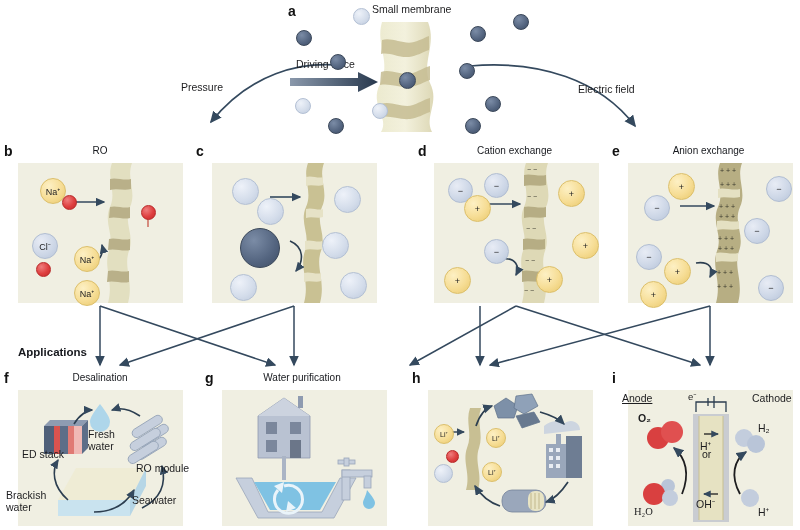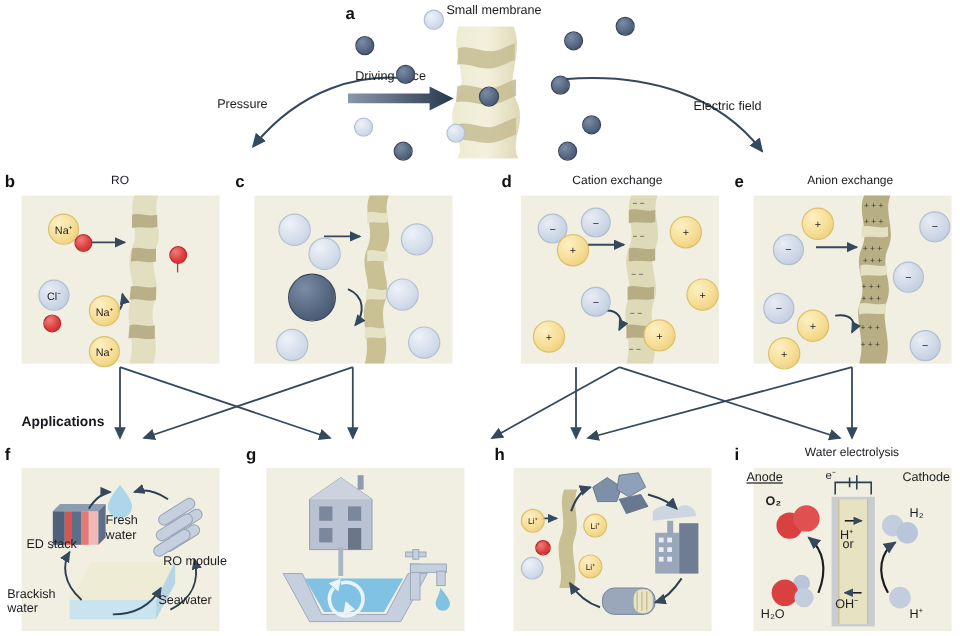--- a/index.html
+++ b/index.html
@@ -203,20 +203,21 @@
       <path d="M294,3 L120,62"></path>
       <path d="M516,3 L410,62"></path>
       <path d="M516,3 L700,62"></path>
       <path d="M710,3 L710,62"></path>
       <path d="M710,3 L490,62"></path>
       <path d="M480,3 L480,62"></path>
     </g>
   </svg>
 
   <div class="abs panel-letter" style="left:4px;top:370px;">f</div>
+  <div class="abs panel-title" style="left:20px;top:372px;width:160px;">Desalination</div>
   <div class="abs panel-box" style="left:18px;top:390px;width:165px;height:136px;"></div>
   <svg class="abs" style="left:18px;top:390px;" width="165" height="136">
 
     <g>
       <path d="M40,110 L58,78 L128,78 L112,110 Z" fill="#efecd5"></path>
       <path d="M40,110 L112,110 L112,126 L40,126 Z" fill="#c9e3ef"></path>
       <path d="M112,110 L128,78 L128,96 L112,126 Z" fill="#b6d6e6"></path>
     </g>
 
     <g>
@@ -248,20 +249,21 @@
       <path d="M76,122 C96,122 108,114 116,100"></path>
     </g>
   </svg>
   <div class="abs lbl" style="left:22px;top:448px;">ED stack</div>
   <div class="abs lbl" style="left:88px;top:428px;width:40px;">Fresh water</div>
   <div class="abs lbl" style="left:136px;top:462px;">RO module</div>
   <div class="abs lbl" style="left:6px;top:489px;width:50px;">Brackish water</div>
   <div class="abs lbl" style="left:132px;top:494px;">Seawater</div>
 
   <div class="abs panel-letter" style="left:205px;top:370px;">g</div>
+  <div class="abs panel-title" style="left:222px;top:372px;width:160px;">Water purification</div>
   <div class="abs panel-box" style="left:222px;top:390px;width:165px;height:136px;"></div>
   <svg class="abs" style="left:222px;top:390px;" width="165" height="136">
 
     <g>
       <path d="M36,26 L62,8 L88,26 L88,68 L36,68 Z" fill="#b9c2d2" stroke="#8f9bb0" stroke-width="0.8"></path>
       <path d="M36,26 L62,8 L88,26 Z" fill="#ccd3df"></path>
       <rect x="76" y="6" width="5" height="12" fill="#8f9bb0"></rect>
       <g fill="#7b879c">
         <rect x="44" y="32" width="11" height="12"></rect>
           <rect x="68" y="32" width="11" height="12"></rect>
@@ -334,21 +336,20 @@
     </g>
     <line x1="22" y1="42" x2="36" y2="42" stroke="#2c3e50" stroke-width="1.4" marker-end="url(#ahs)"></line>
   </svg>
   <div class="abs ion ion-na" style="left:434px;top:424px;width:20px;height:20px;font-size:7px;">Li⁺</div>
   <div class="abs ion ion-na" style="left:486px;top:428px;width:20px;height:20px;font-size:7px;">Li⁺</div>
   <div class="abs ion ion-na" style="left:482px;top:462px;width:20px;height:20px;font-size:7px;">Li⁺</div>
   <div class="abs ion ion-red" style="left:446px;top:450px;width:13px;height:13px;"></div>
   <div class="abs ion ion-blue-lt" style="left:434px;top:464px;width:19px;height:19px;"></div>
 
   <div class="abs panel-letter" style="left:612px;top:370px;">i</div>
-  <div class="abs panel-title" style="left:626px;top:372px;width:168px;">Water electrolysis</div>
   <div class="abs panel-box" style="left:628px;top:390px;width:165px;height:136px;"></div>
   <svg class="abs" style="left:628px;top:390px;" width="165" height="136">
 
     <rect x="65" y="24" width="36" height="108" fill="#c9ccd1"></rect>
     <rect x="71" y="26" width="24" height="104" fill="#e6e2c2"></rect>
     <path d="M71,26 L71,130 M95,26 L95,130" stroke="#c8c090" stroke-width="1"></path>
 
     <path d="M68,22 L68,12 L98,12 L98,22" fill="none" stroke="#2c3e50" stroke-width="1.3"></path>
     <path d="M80,8 L80,16 M86,6 L86,18" stroke="#2c3e50" stroke-width="1.3"></path>
 
@@ -376,19 +377,19 @@
     <g fill="none" stroke="#1d1d1f" stroke-width="1.8" marker-end="url(#ahs)">
       <path d="M54,104 C62,84 58,68 46,58"></path>
       <path d="M112,104 C102,86 106,70 118,62"></path>
     </g>
   </svg>
   <div class="abs lbl" style="left:622px;top:392px;text-decoration:underline;">Anode</div>
   <div class="abs lbl" style="left:752px;top:392px;">Cathode</div>
   <div class="abs lbl-sm" style="left:688px;top:392px;">e⁻</div>
   <div class="abs lbl" style="left:638px;top:412px;font-weight:bold;">O₂</div>
   <div class="abs lbl" style="left:758px;top:422px;">H₂</div>
-  <div class="abs lbl" style="left:634px;top:506px;">H₂O</div>
+  <div class="abs lbl" style="left:634px;top:506px;font-family:Liberation Serif, serif;">H₂O</div>
   <div class="abs lbl" style="left:758px;top:506px;">H⁺</div>
   <div class="abs lbl" style="left:700px;top:440px;">H⁺</div>
   <div class="abs lbl" style="left:702px;top:448px;">or</div>
   <div class="abs lbl" style="left:696px;top:498px;">OH⁻</div>
 
 </div>
 
 </body></html>

